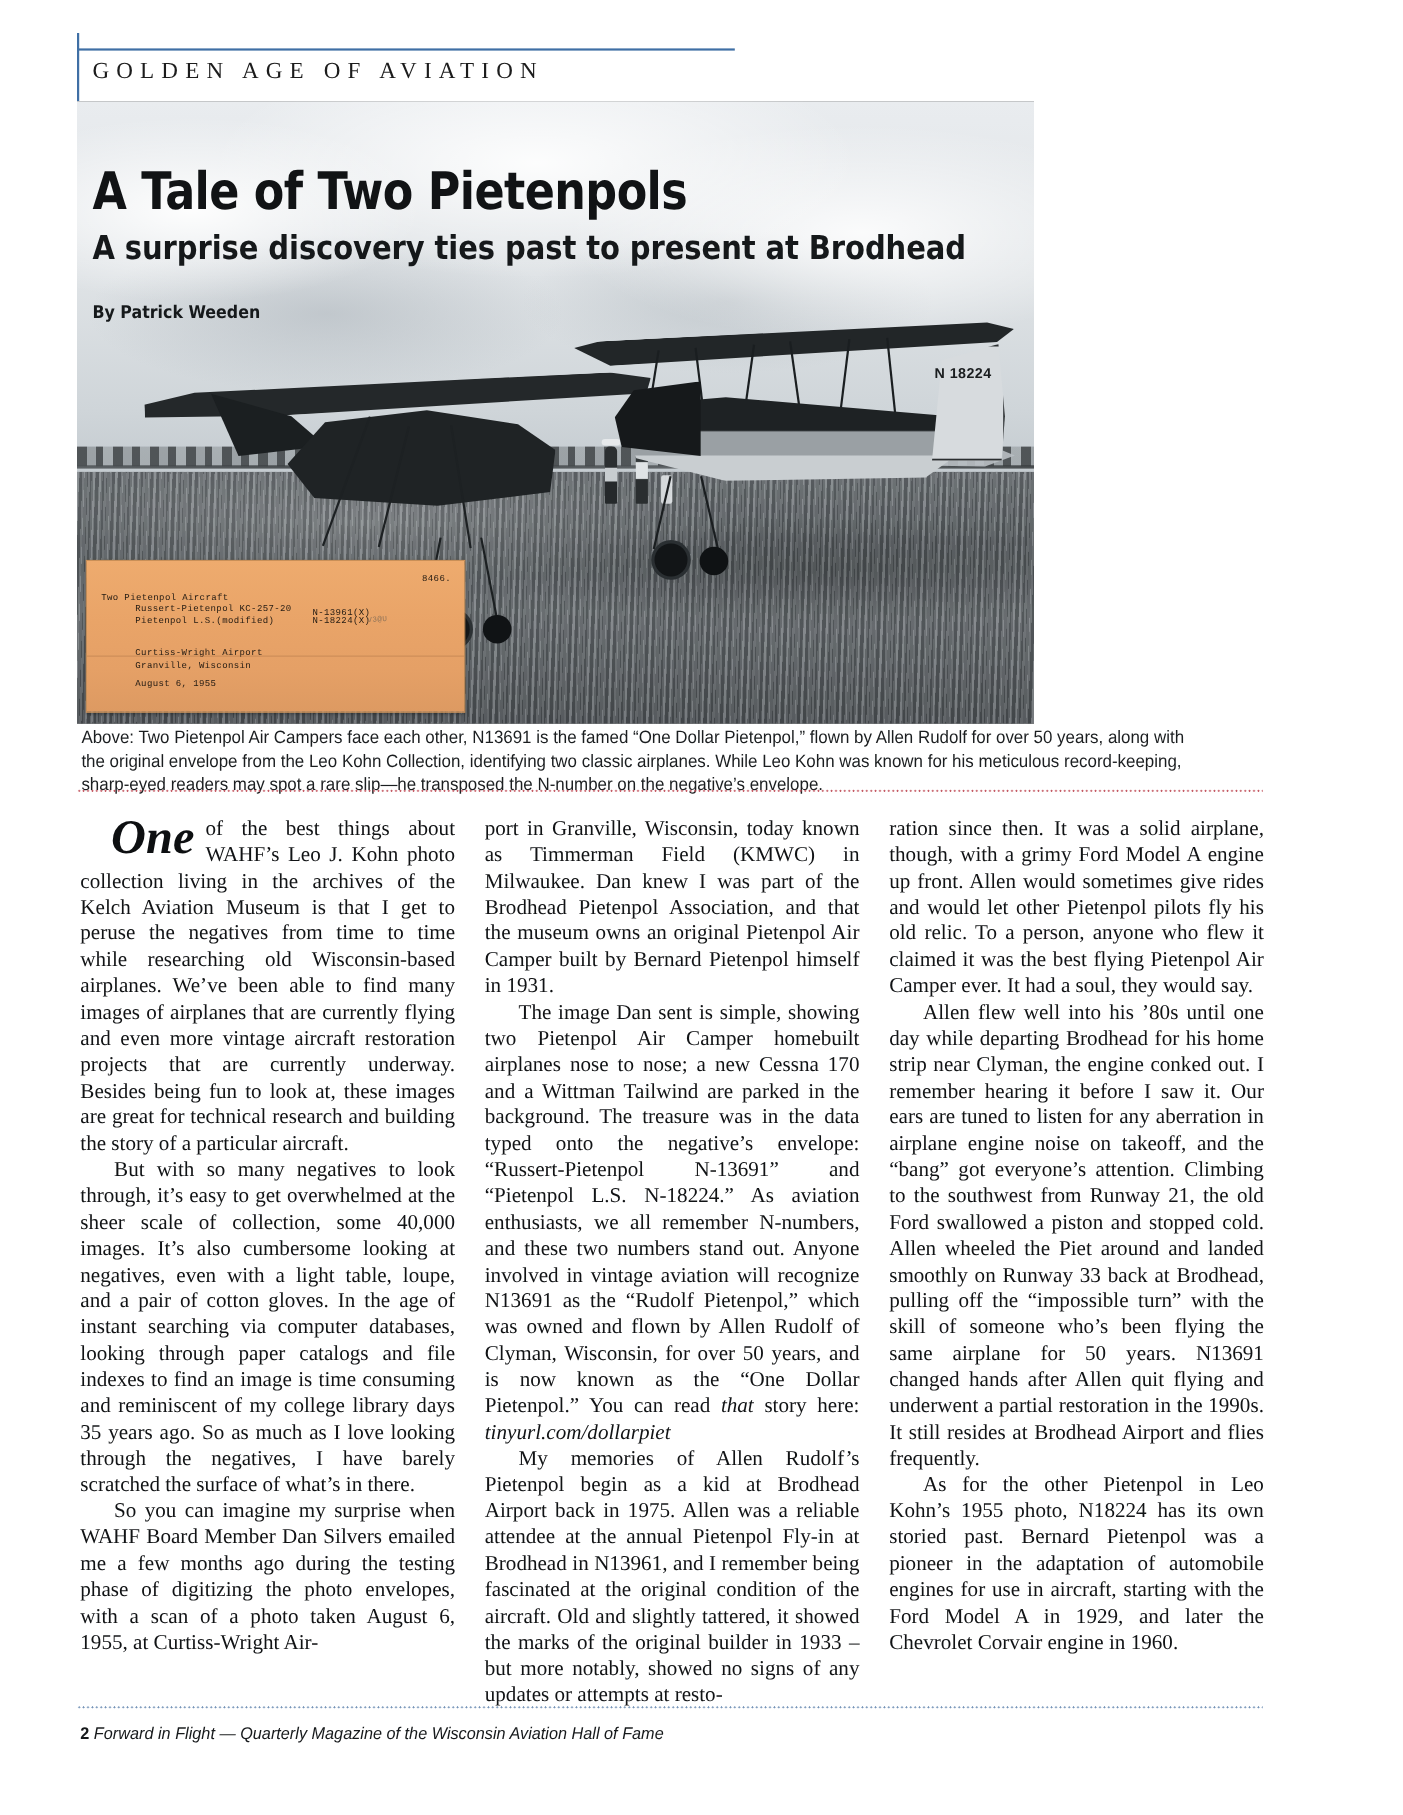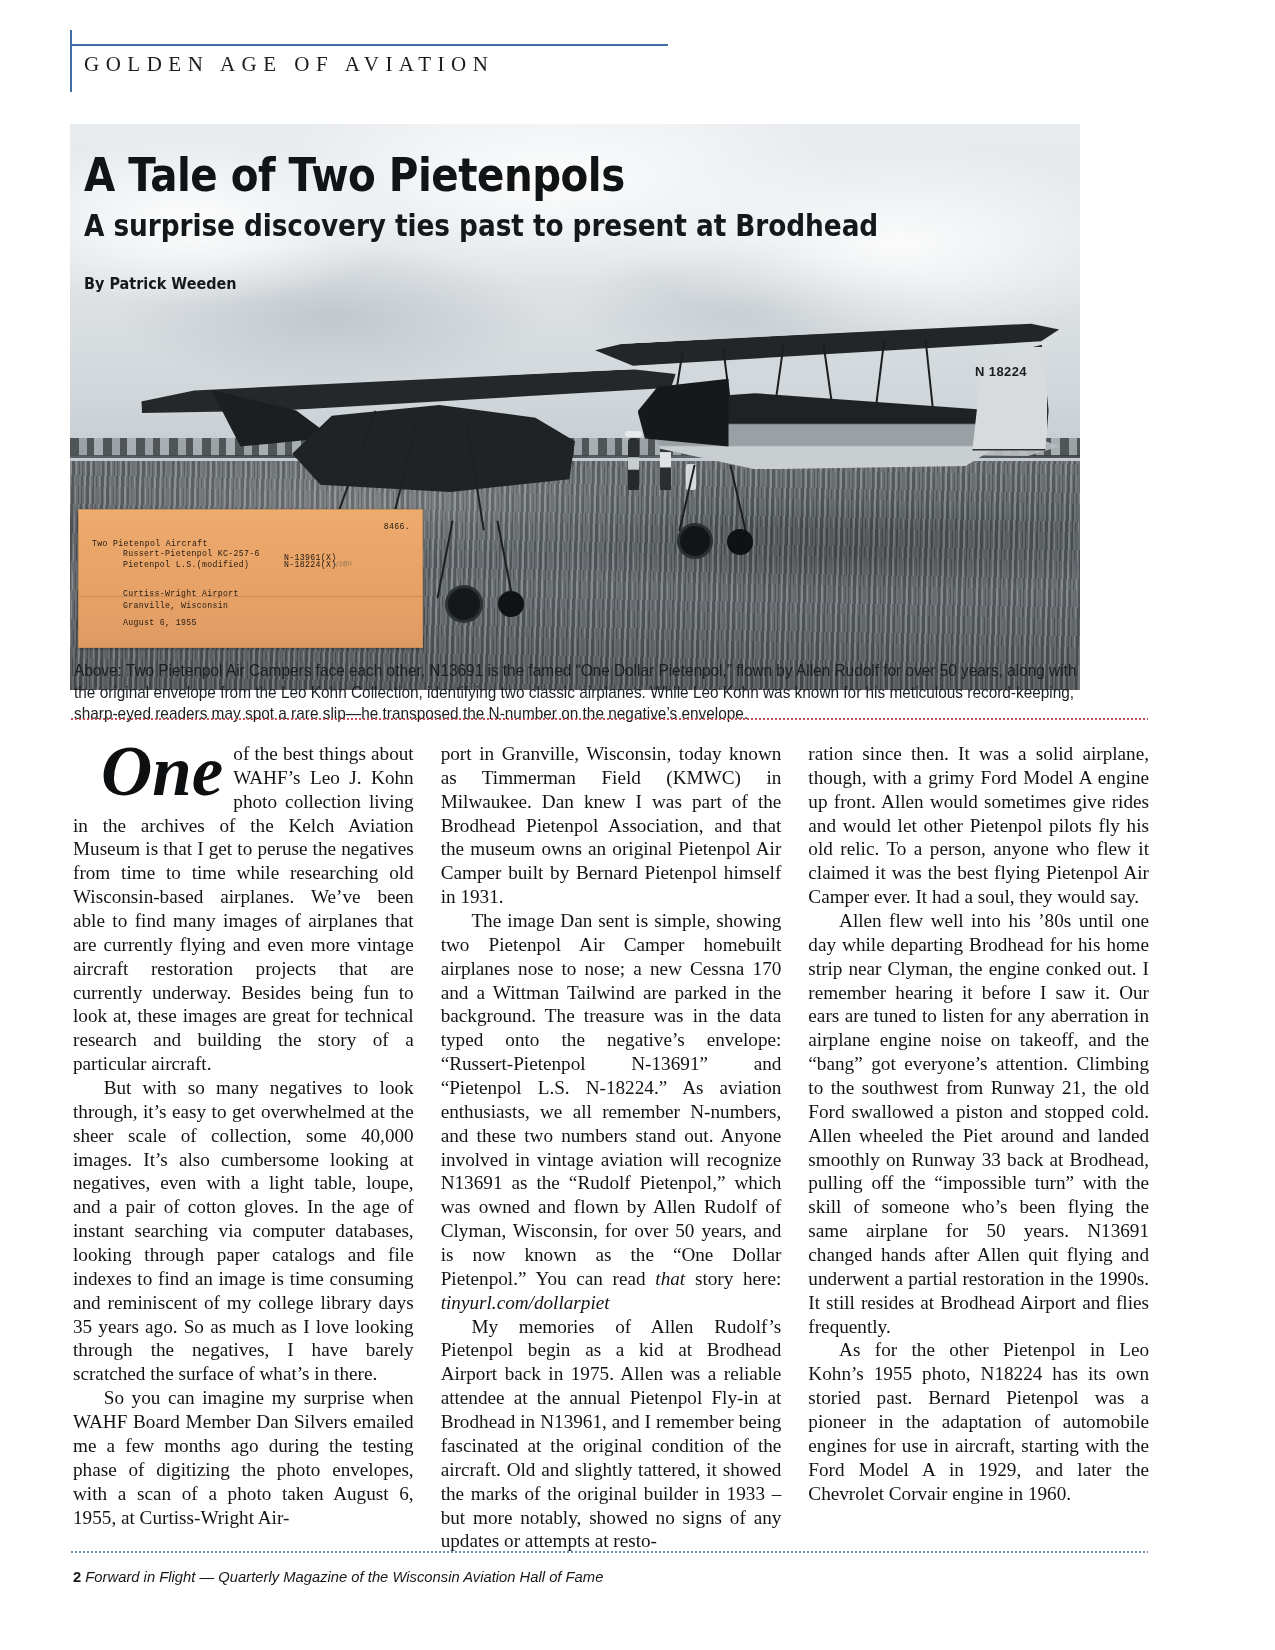--- a/index.html
+++ b/index.html
@@ -25,24 +25,23 @@
   }
   .kicker{
     position:absolute;left:84px;top:52px;
     font-family:"Liberation Serif",serif;
     font-size:21px;letter-spacing:6.5px;color:#1c1c1c;
     white-space:nowrap;
   }
 
   
   .hero{
-    position:absolute;left:70px;top:92px;width:1010px;height:566px;
+    position:absolute;left:70px;top:92px;width:870px;height:566px;
     overflow:hidden;
     background:#737373;
-    margin-top:32px;
   }
   .sky{
     position:absolute;left:0;top:0;width:100%;height:62%;
     background:
       radial-gradient(ellipse 300px 120px at 12% 28%, rgba(255,255,255,.95), rgba(255,255,255,0) 70%),
       radial-gradient(ellipse 420px 150px at 48% 16%, rgba(255,255,255,.9), rgba(255,255,255,0) 70%),
       radial-gradient(ellipse 380px 140px at 82% 34%, rgba(255,255,255,.85), rgba(255,255,255,0) 70%),
       radial-gradient(ellipse 260px 90px at 68% 52%, rgba(178,186,192,.55), rgba(255,255,255,0) 72%),
       radial-gradient(ellipse 300px 100px at 26% 55%, rgba(168,176,183,.5), rgba(255,255,255,0) 72%),
       linear-gradient(180deg,#e9ecef 0%,#dfe3e6 45%,#cfd5d9 80%,#c2c9ce 100%);
@@ -276,21 +275,21 @@
     text-align:justify;
     text-indent:1.6em;
     color:#111315;
     hyphens:auto;-webkit-hyphens:auto;
   }
   .col p.first{text-indent:0;}
   .dropcap{
     float:left;
     font-family:"Liberation Serif",serif;
     font-style:italic;font-weight:700;
-    font-size:71px;line-height:.78;
+    font-size:44px;line-height:.78;
     padding:2px 10px 0 28px;
     color:#0d0f11;
   }
   .ital{font-style:italic;}
 
   
   .dots-blue{
     position:absolute;left:70px;top:1551px;width:1078px;height:2px;
     background-image:radial-gradient(circle, #6f8fb5 0.9px, rgba(0,0,0,0) 1px);
     background-size:4px 2px;background-repeat:repeat-x;
@@ -351,21 +350,21 @@
 18224</div>
     <div class="plane-r-gear"></div>
     <div class="plane-r-gear-b"></div>
     <div class="plane-r-wheel"></div>
     <div class="plane-r-wheel-b"></div>
   </div>
 
   <div class="envelope">
     <div class="env-txt env-title">Two Pietenpol Aircraft</div>
     <div class="env-txt env-corner">8466.</div>
-    <div class="env-txt env-l1">Russert-Pietenpol KC-257-6</div>
+    <div class="env-txt env-l1">Russert-Pietenpol KC-257-20</div>
     <div class="env-txt env-n1">N-13961(X)</div>
     <div class="env-txt env-l2">Pietenpol L.S.(modified)</div>
     <div class="env-txt env-n2">N-18224(X)</div>
     <div class="env-txt env-stamp">V3@U</div>
     <div class="env-txt env-addr"><span>Curtiss-Wright Airport</span>
 <span>Granville, Wisconsin</span></div>
     <div class="env-txt env-date">August 6, 1955</div>
   </div>
 
   <div class="title-h1">A Tale of Two Pietenpols</div>

